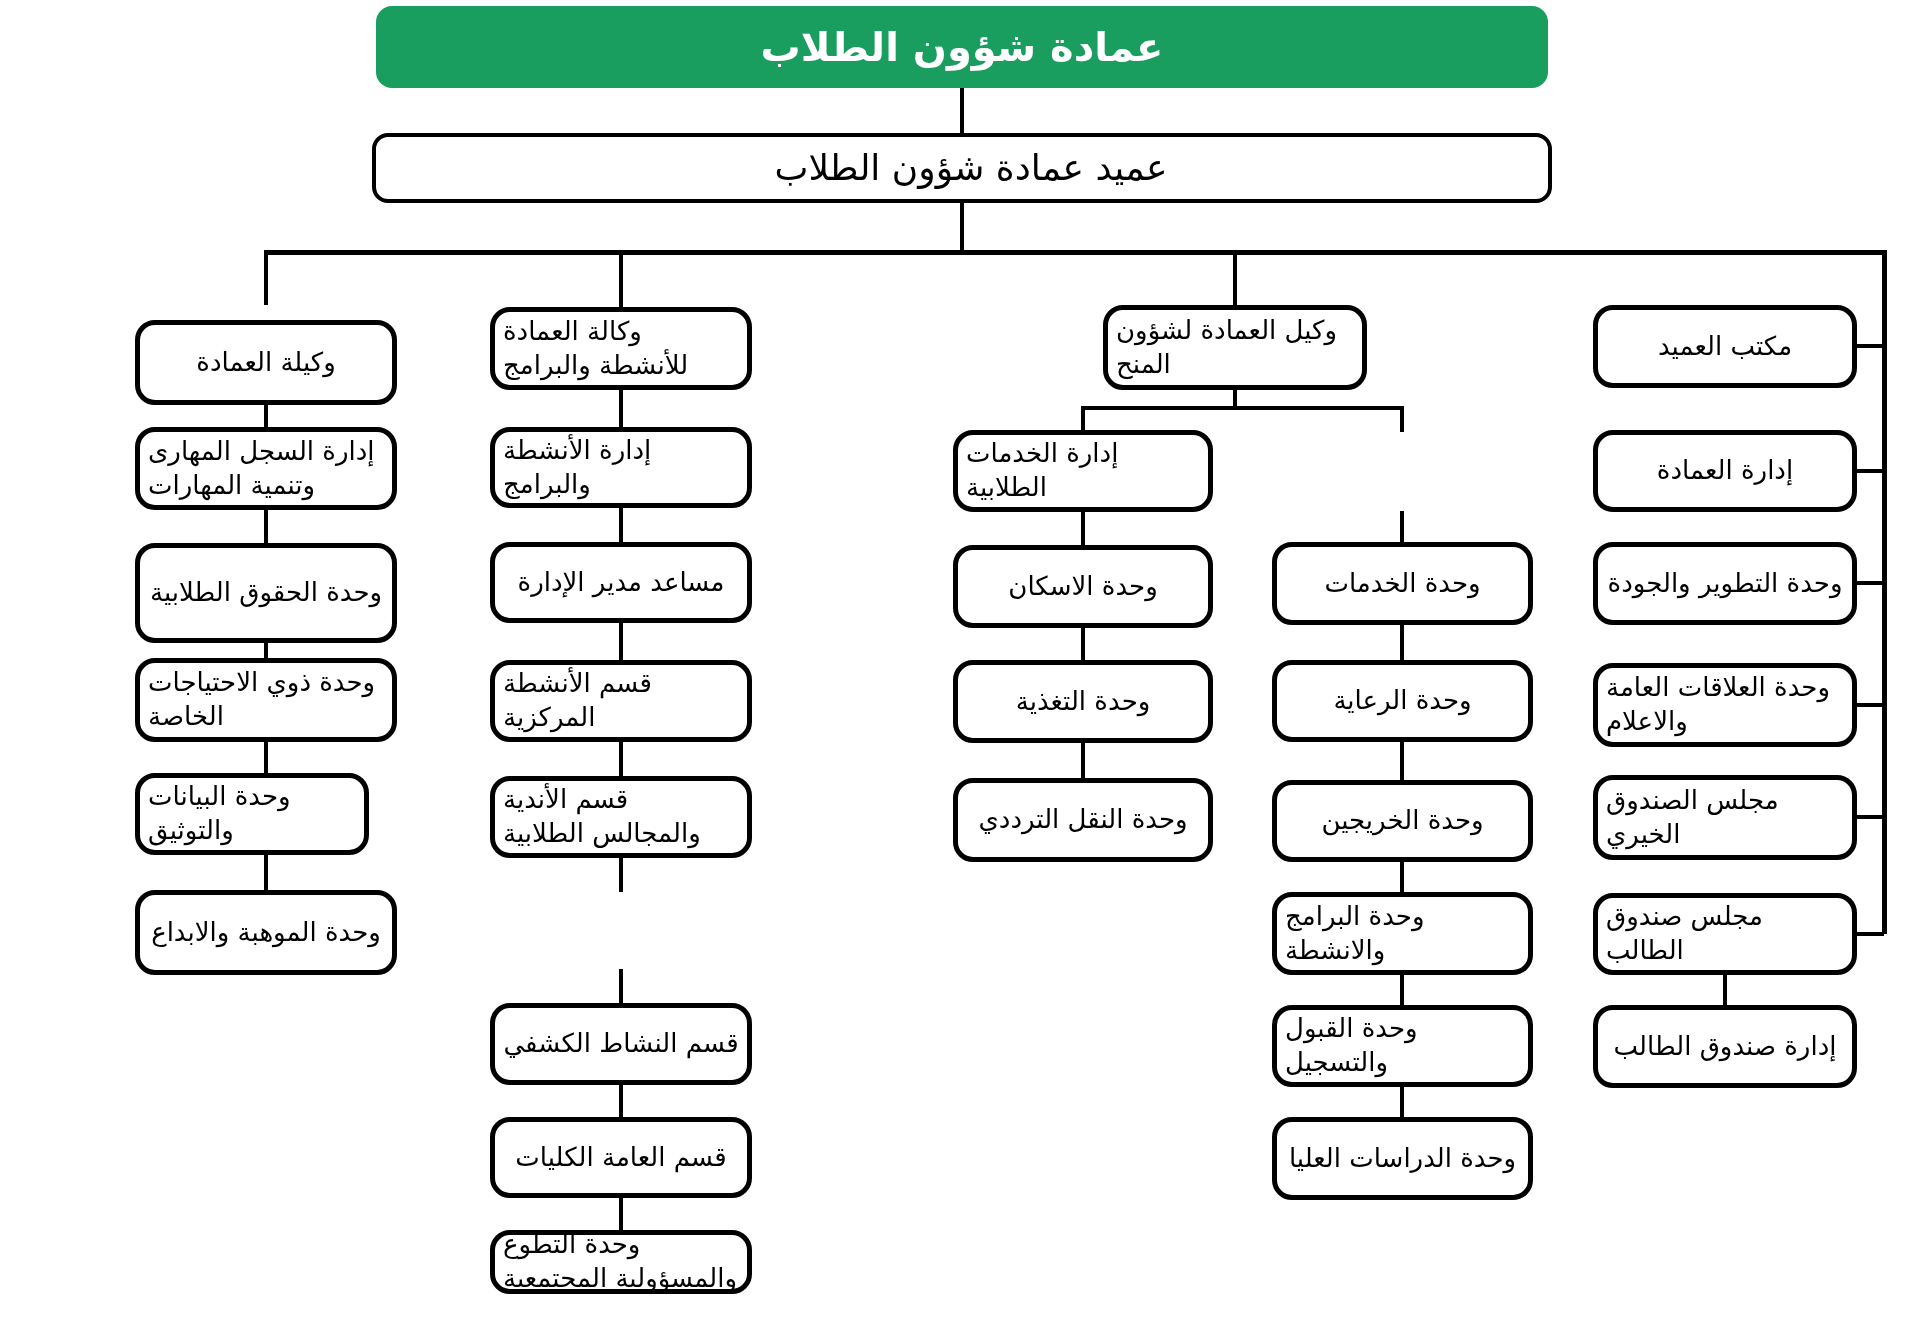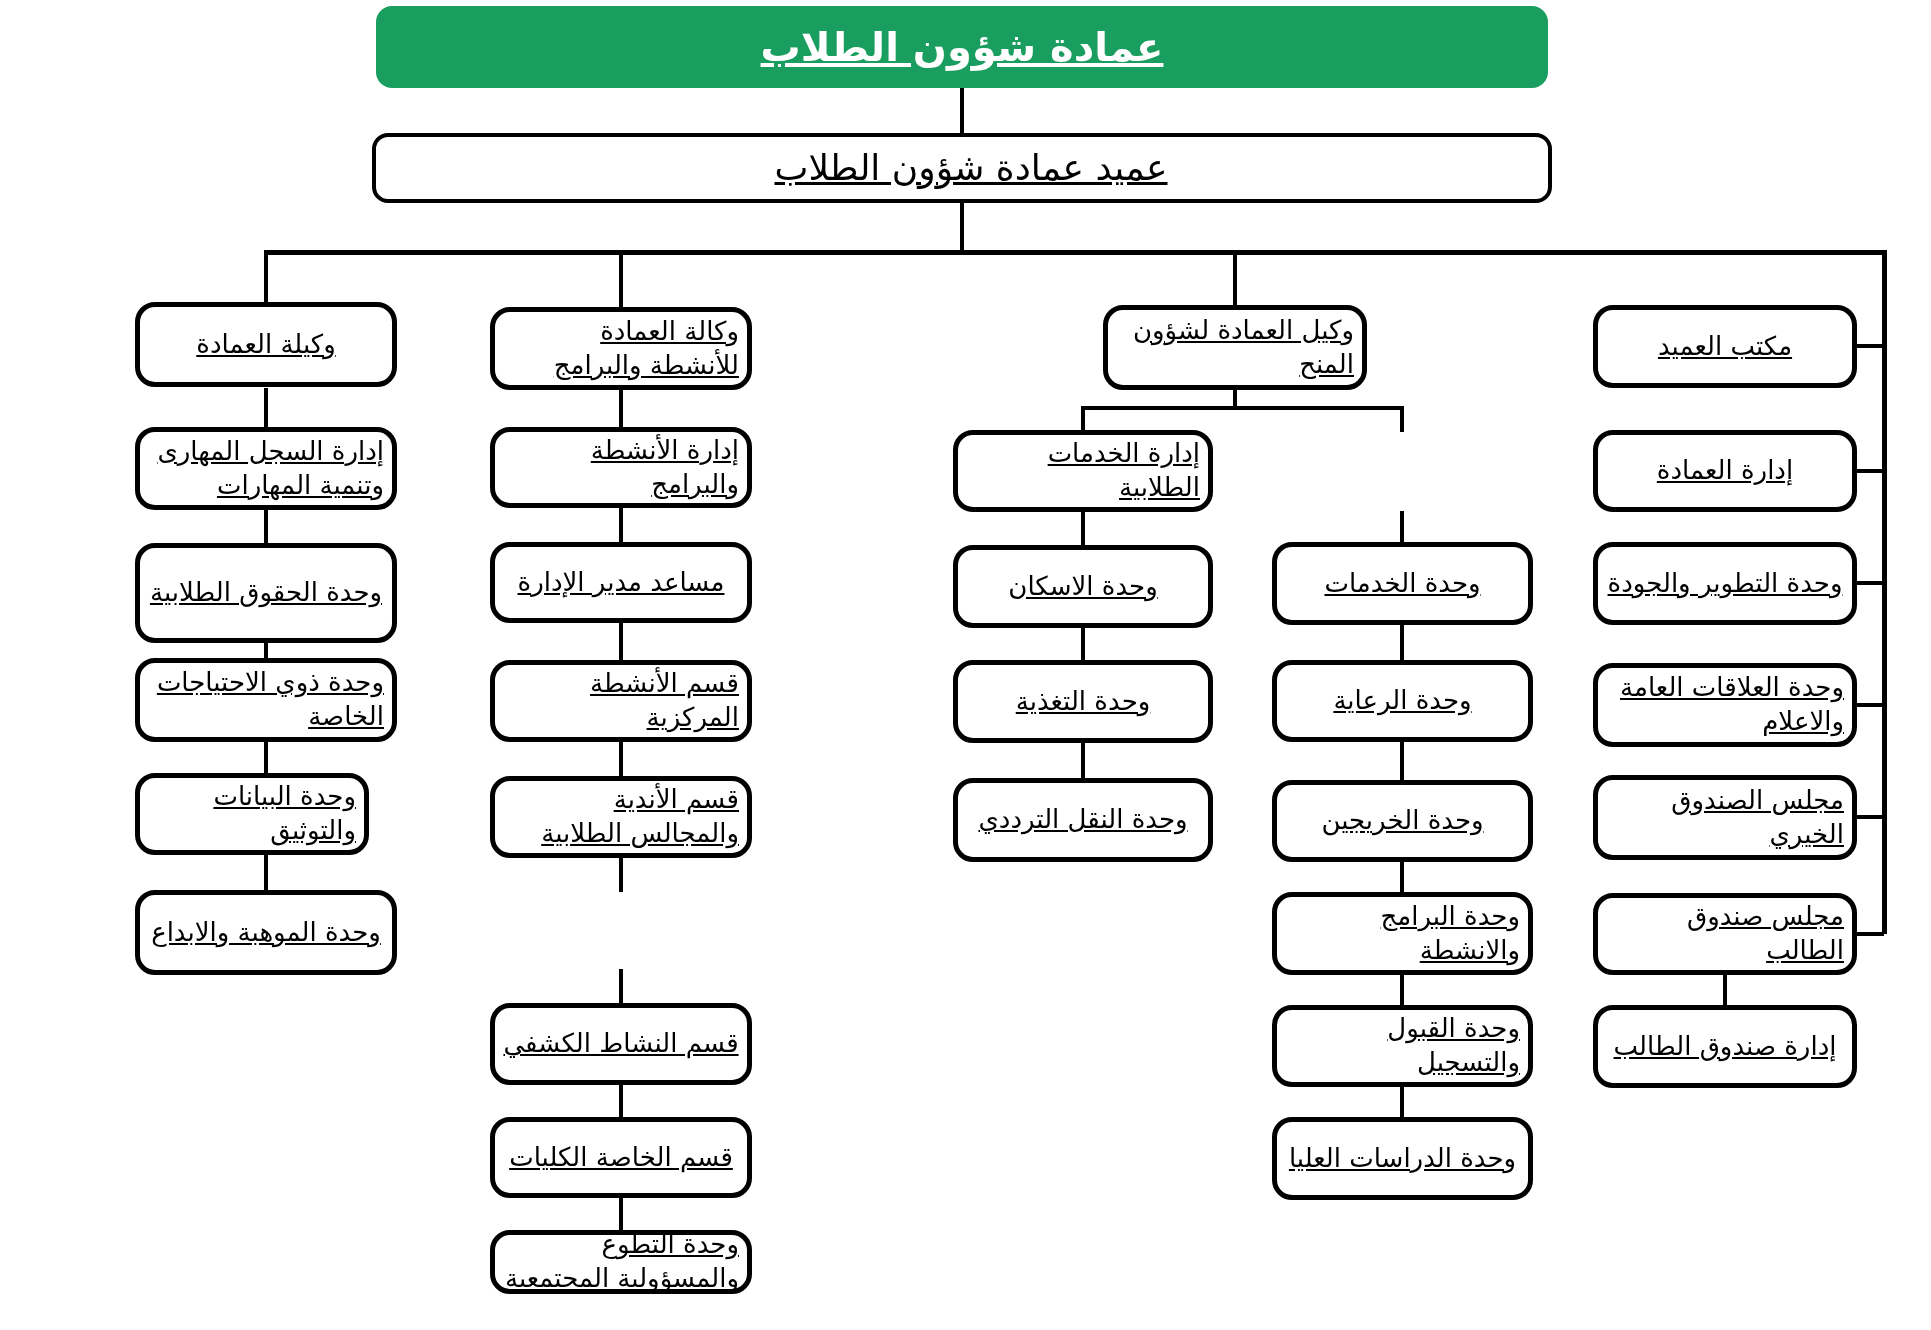--- a/index.html
+++ b/index.html
@@ -29,30 +29,29 @@
   .wires path.thick {
     stroke-width: 5;
   }
   .node {
     position: absolute;
     z-index: 1;
     box-sizing: border-box;
     display: flex;
     align-items: center;
     justify-content: center;
-    text-align: right;
+    text-align: left;
     direction: rtl;
     background: #ffffff;
     border: 5px solid #000000;
     border-radius: 20px;
     font-size: 26px;
     line-height: 1.3;
     color: #000000;
     padding: 2px 8px;
-    text-decoration: underline;
   }
   .node.root {
     border: none;
     border-radius: 16px;
     color: #ffffff;
     font-size: 40px;
     font-weight: 600;
     background: #1a9e5f;
   }
   .node.dean {
@@ -117,34 +116,34 @@
     <path d="M1855 705 H1884" stroke="#000000"></path>
     <path d="M1855 817 H1884" stroke="#000000"></path>
     <path d="M1855 934 H1884" stroke="#000000"></path>
 
     <path d="M1725 973 V1007" stroke="#000000"></path>
   </svg>
 
   <div class="node root" style="left: 376px; top: 6px; width: 1172px; height: 82px; background: rgb(26, 158, 95); color: rgb(255, 255, 255);">عمادة شؤون الطلاب</div>
   <div class="node dean" style="left:372px; top:133px; width:1180px; height:70px">عميد عمادة شؤون الطلاب</div>
 
-  <div class="node" style="left:135px; top:302px; width:262px; height:85px">وكيلة العمادة</div>
+  <div class="node" style="left:135px; top:320px; width:262px; height:85px">وكيلة العمادة</div>
   <div class="node" style="left:135px; top:427px; width:262px; height:83px">إدارة السجل المهارى وتنمية المهارات</div>
   <div class="node" style="left:135px; top:543px; width:262px; height:100px">وحدة الحقوق الطلابية</div>
   <div class="node" style="left:135px; top:658px; width:262px; height:84px">وحدة ذوي الاحتياجات الخاصة</div>
   <div class="node" style="left:135px; top:773px; width:234px; height:82px">وحدة البيانات والتوثيق</div>
   <div class="node" style="left:135px; top:890px; width:262px; height:85px">وحدة الموهبة والابداع</div>
 
   <div class="node" style="left:490px; top:307px; width:262px; height:83px">وكالة العمادة للأنشطة والبرامج</div>
   <div class="node" style="left:490px; top:427px; width:262px; height:81px">إدارة الأنشطة والبرامج</div>
   <div class="node" style="left:490px; top:542px; width:262px; height:81px">مساعد مدير الإدارة</div>
   <div class="node" style="left:490px; top:660px; width:262px; height:82px">قسم الأنشطة المركزية</div>
   <div class="node" style="left:490px; top:776px; width:262px; height:82px">قسم الأندية والمجالس الطلابية</div>
   <div class="node" style="left:490px; top:1003px; width:262px; height:82px">قسم النشاط الكشفي</div>
-  <div class="node" style="left:490px; top:1117px; width:262px; height:81px">قسم الخاصة الكليات</div>
+  <div class="node" style="left:490px; top:1117px; width:262px; height:81px">قسم العامة الكليات</div>
   <div class="node" style="left:490px; top:1230px; width:262px; height:64px">وحدة التطوع والمسؤولية المجتمعية</div>
 
   <div class="node" style="left:1103px; top:305px; width:264px; height:85px">وكيل العمادة لشؤون المنح</div>
 
   <div class="node" style="left:953px; top:430px; width:260px; height:82px">إدارة الخدمات الطلابية</div>
   <div class="node" style="left:953px; top:545px; width:260px; height:83px">وحدة الاسكان</div>
   <div class="node" style="left:953px; top:660px; width:260px; height:83px">وحدة التغذية</div>
   <div class="node" style="left:953px; top:778px; width:260px; height:84px">وحدة النقل الترددي</div>
 
   <div class="node" style="left:1272px; top:542px; width:261px; height:83px">وحدة الخدمات</div>

